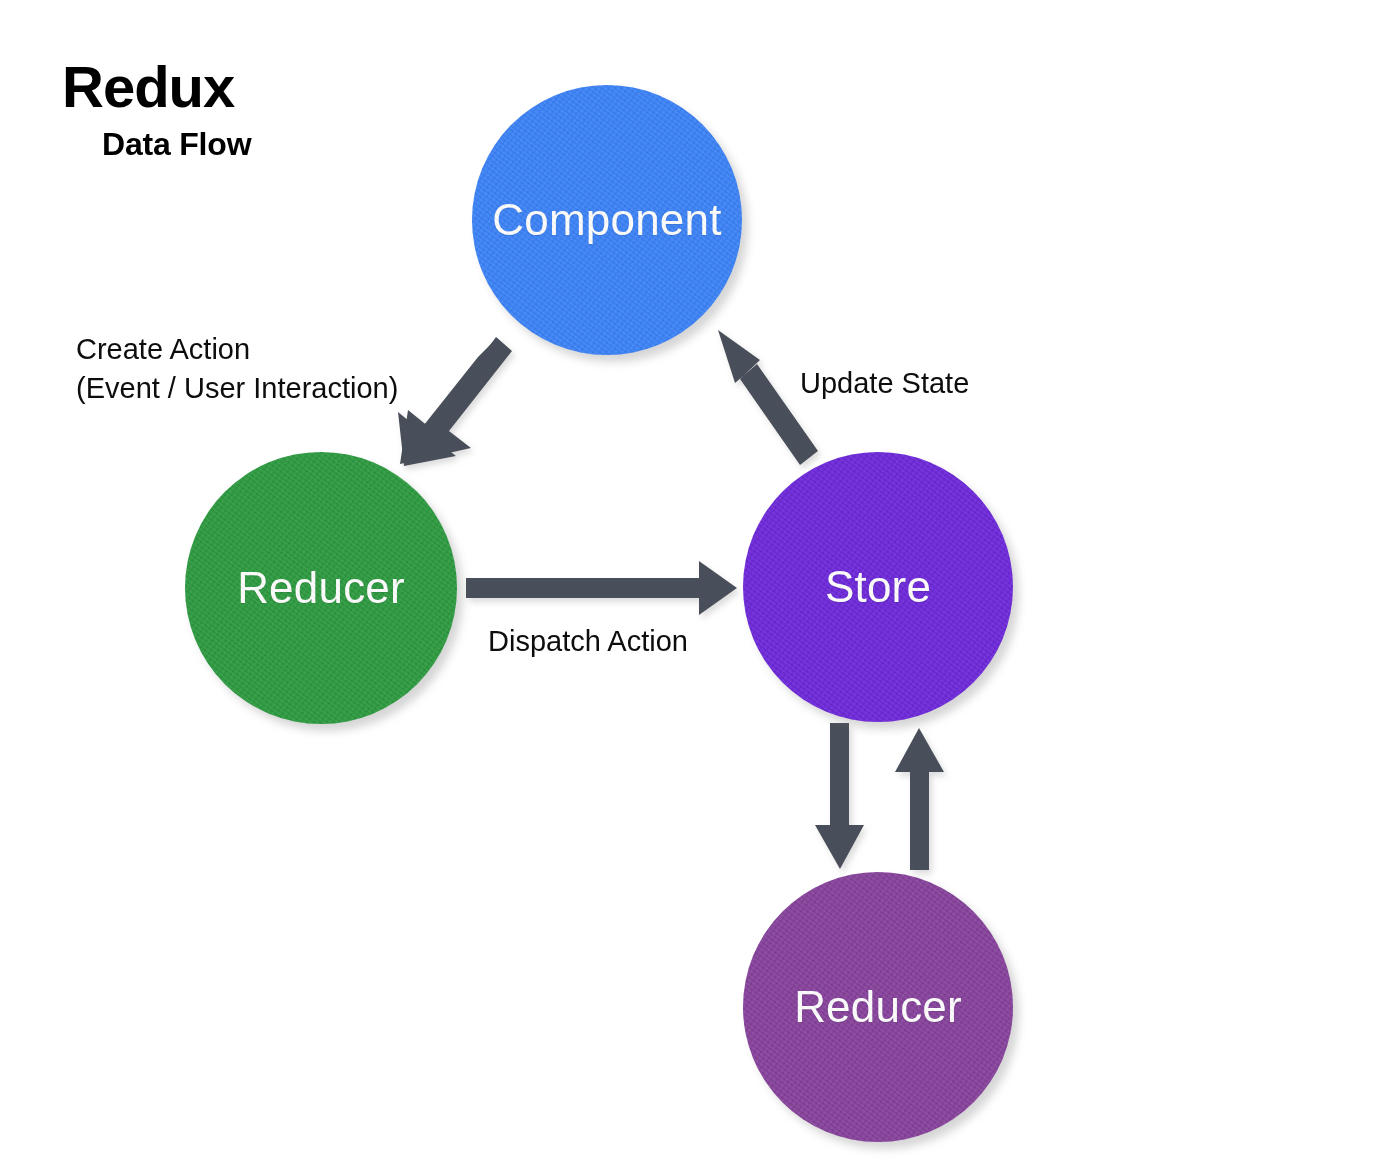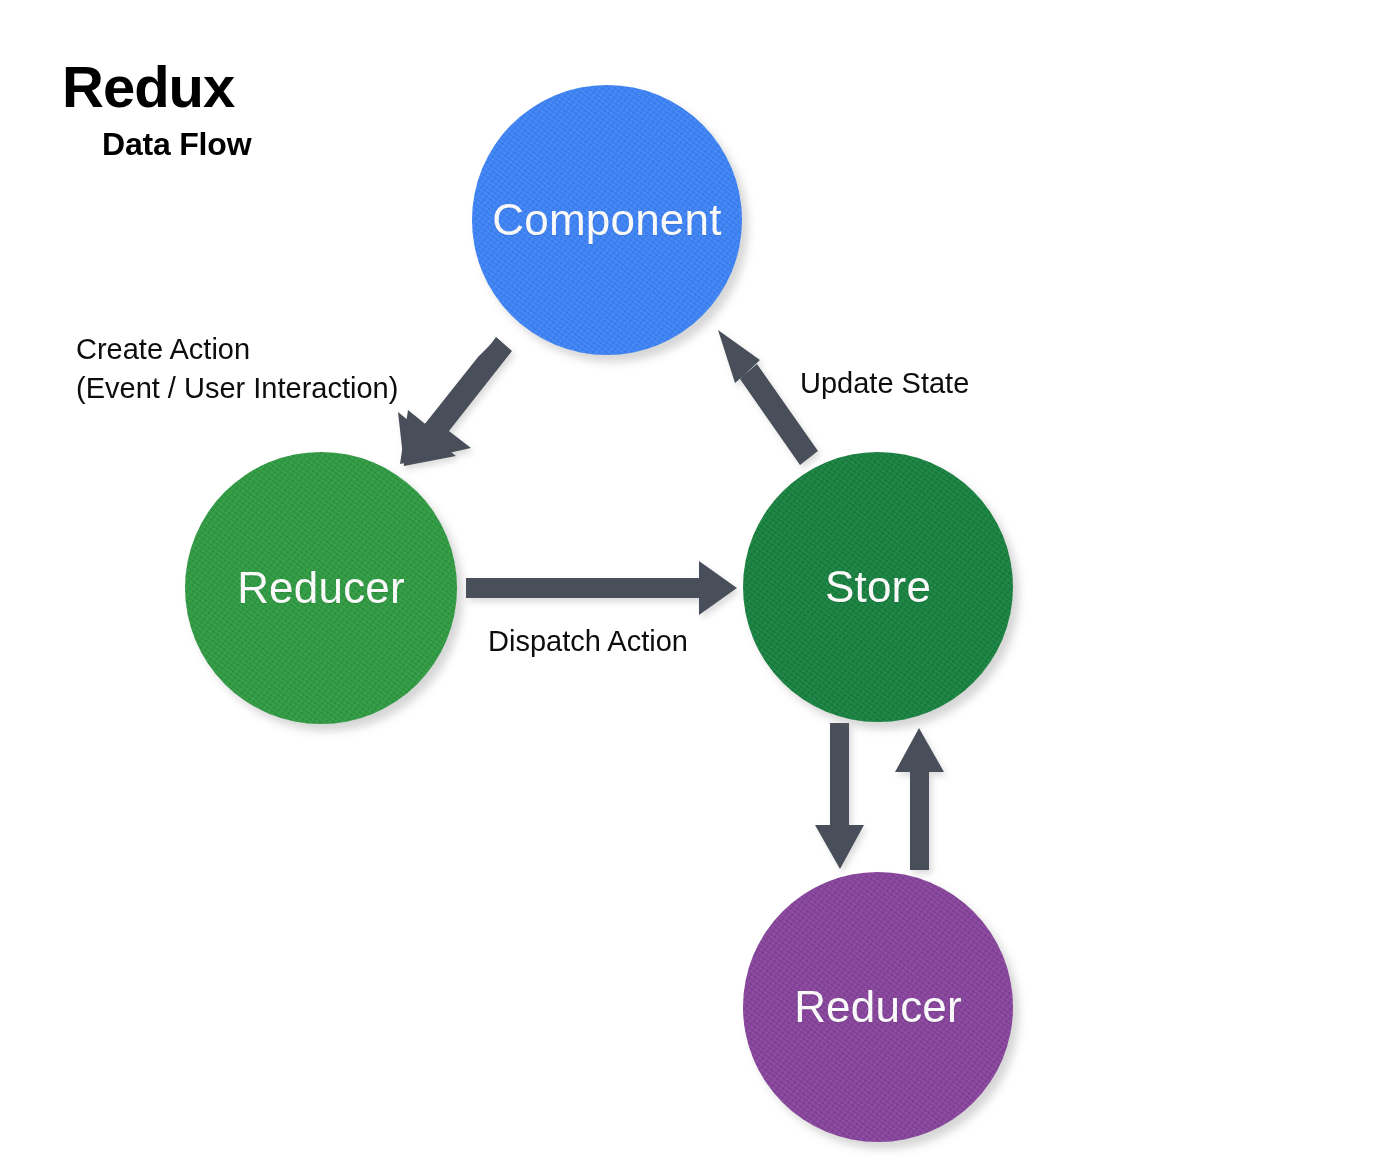--- a/index.html
+++ b/index.html
@@ -74,21 +74,21 @@
   #node-component {
     left: 472px; top: 85px; width: 270px; height: 270px;
     background: #3b82f6;
   }
   #node-action {
     left: 185px; top: 452px; width: 272px; height: 272px;
     background: #2D9A40;
   }
   #node-store {
     left: 743px; top: 452px; width: 270px; height: 270px;
-    background: #15803d;
+    background: #6d28d9;
   }
   #node-reducer {
     left: 743px; top: 872px; width: 270px; height: 270px;
     background: #86429B;
     text-align: center;
   }
 
   
   .edge-label {
     position: absolute;

